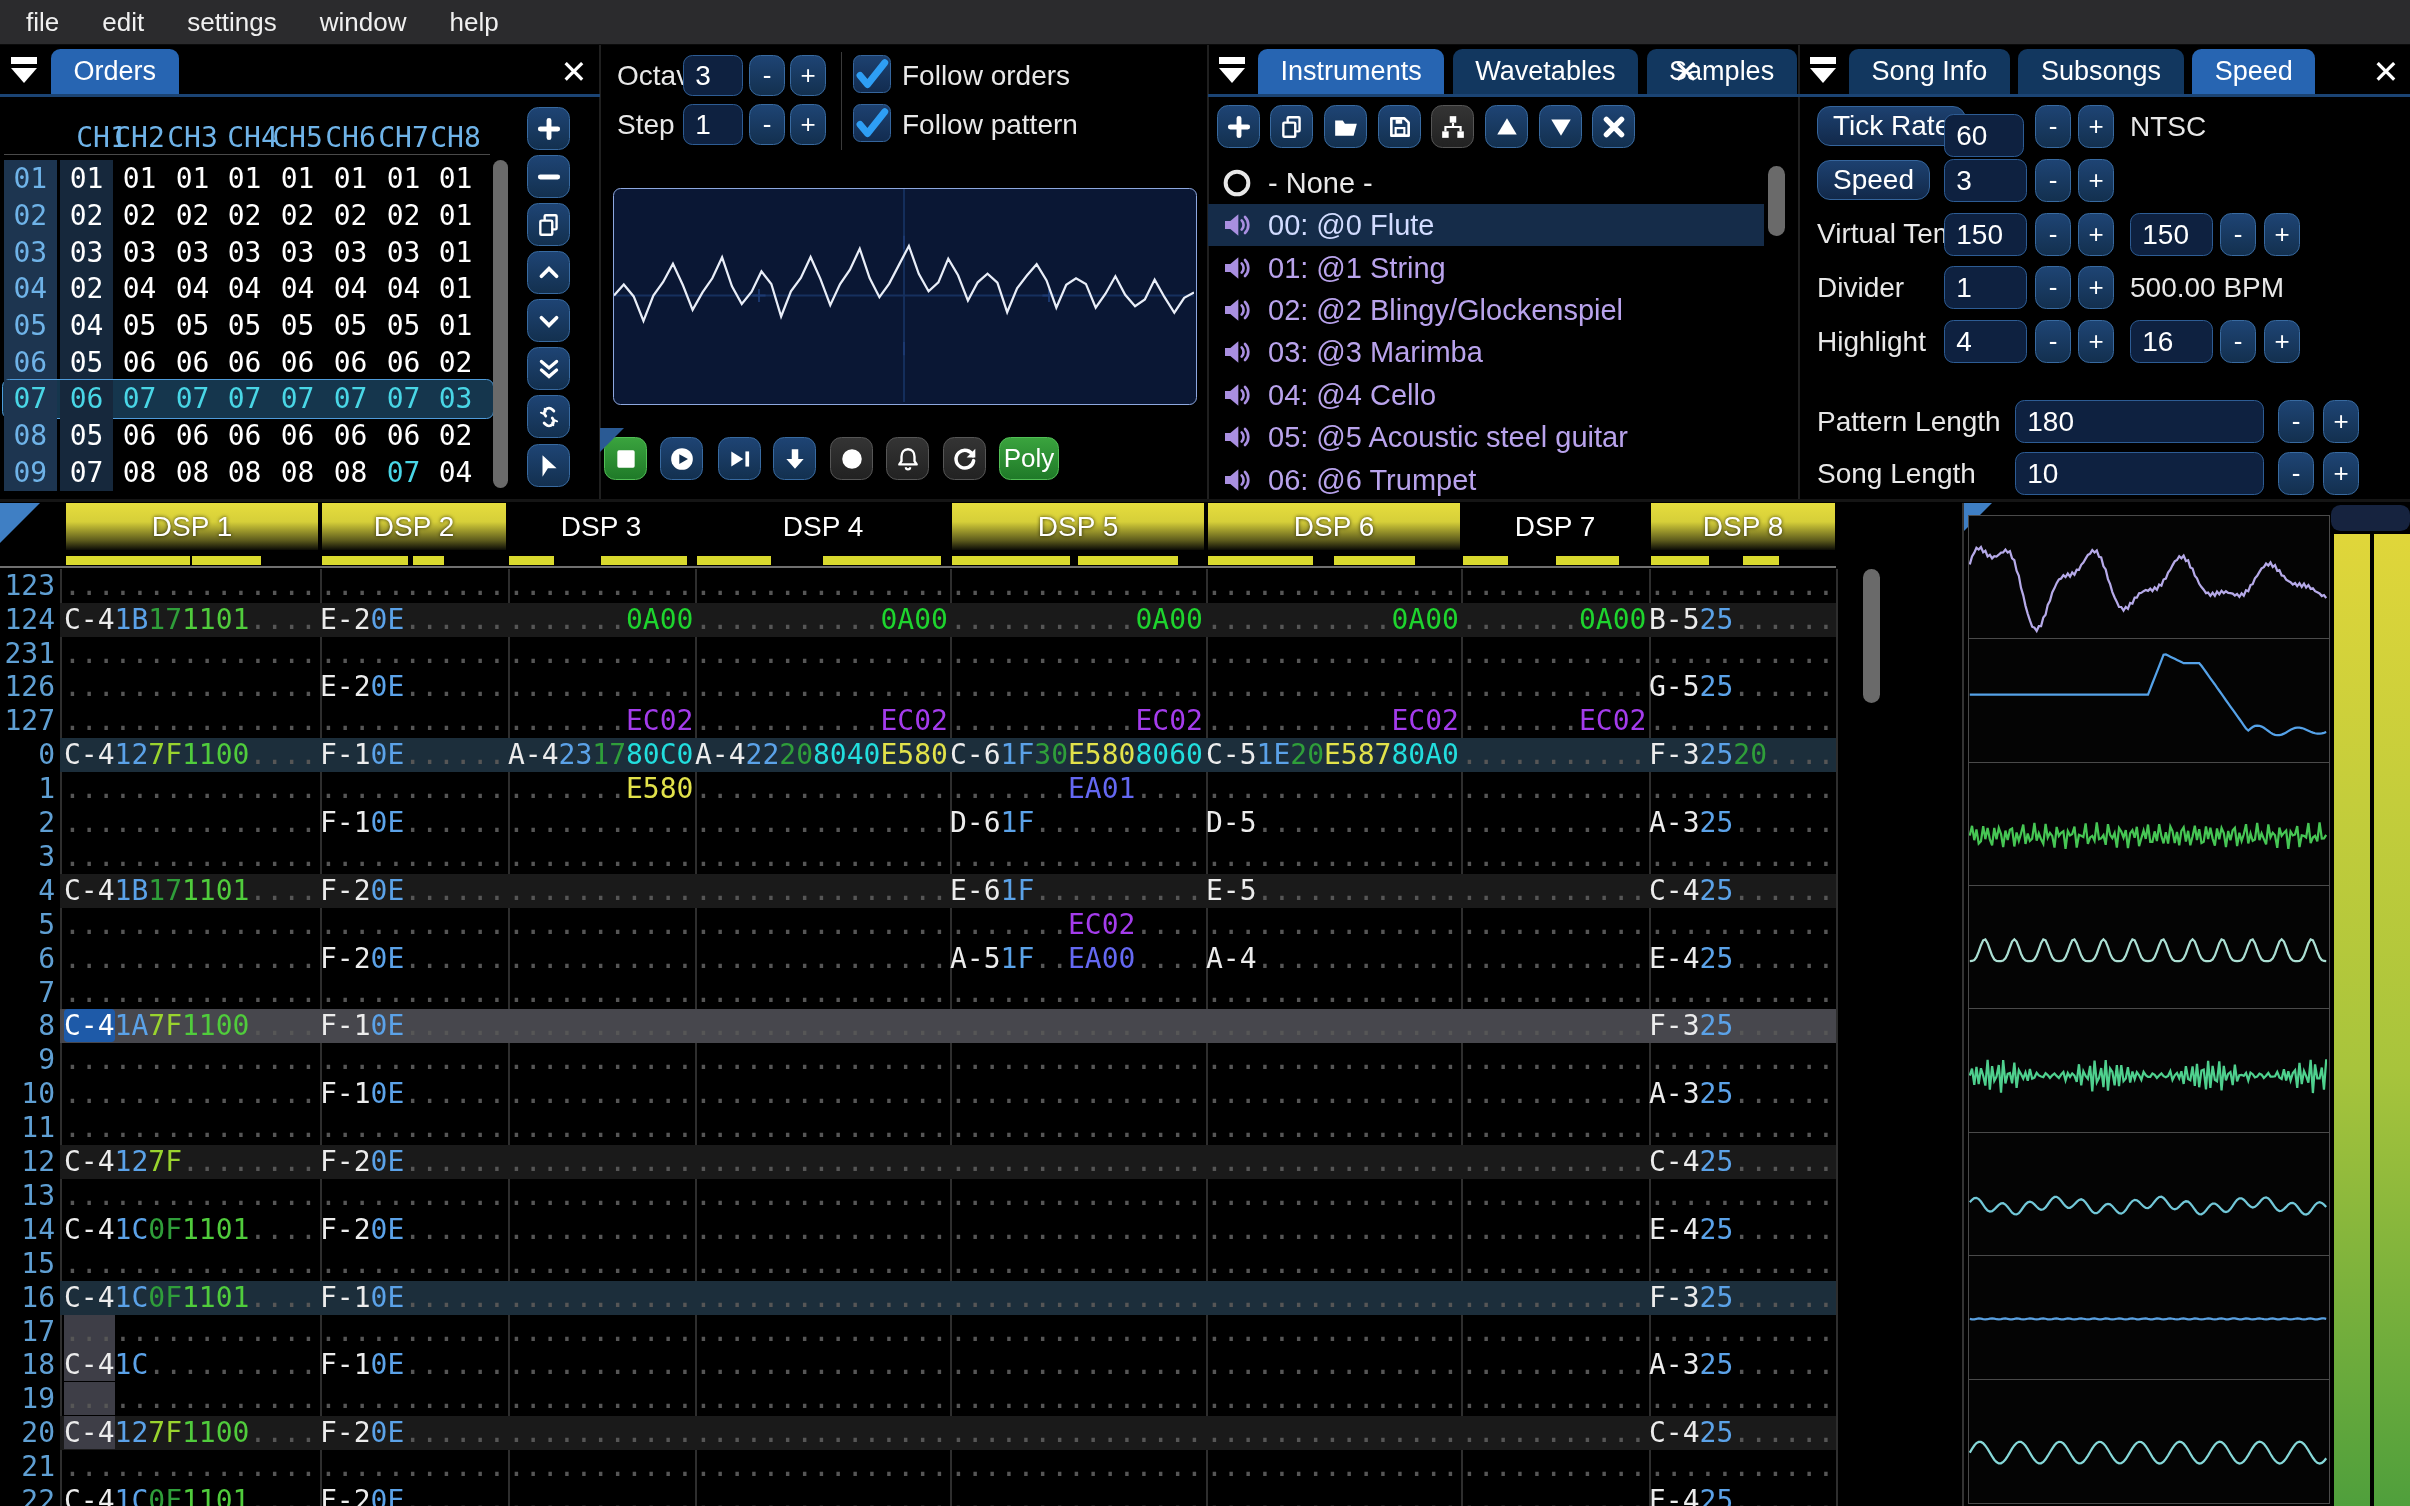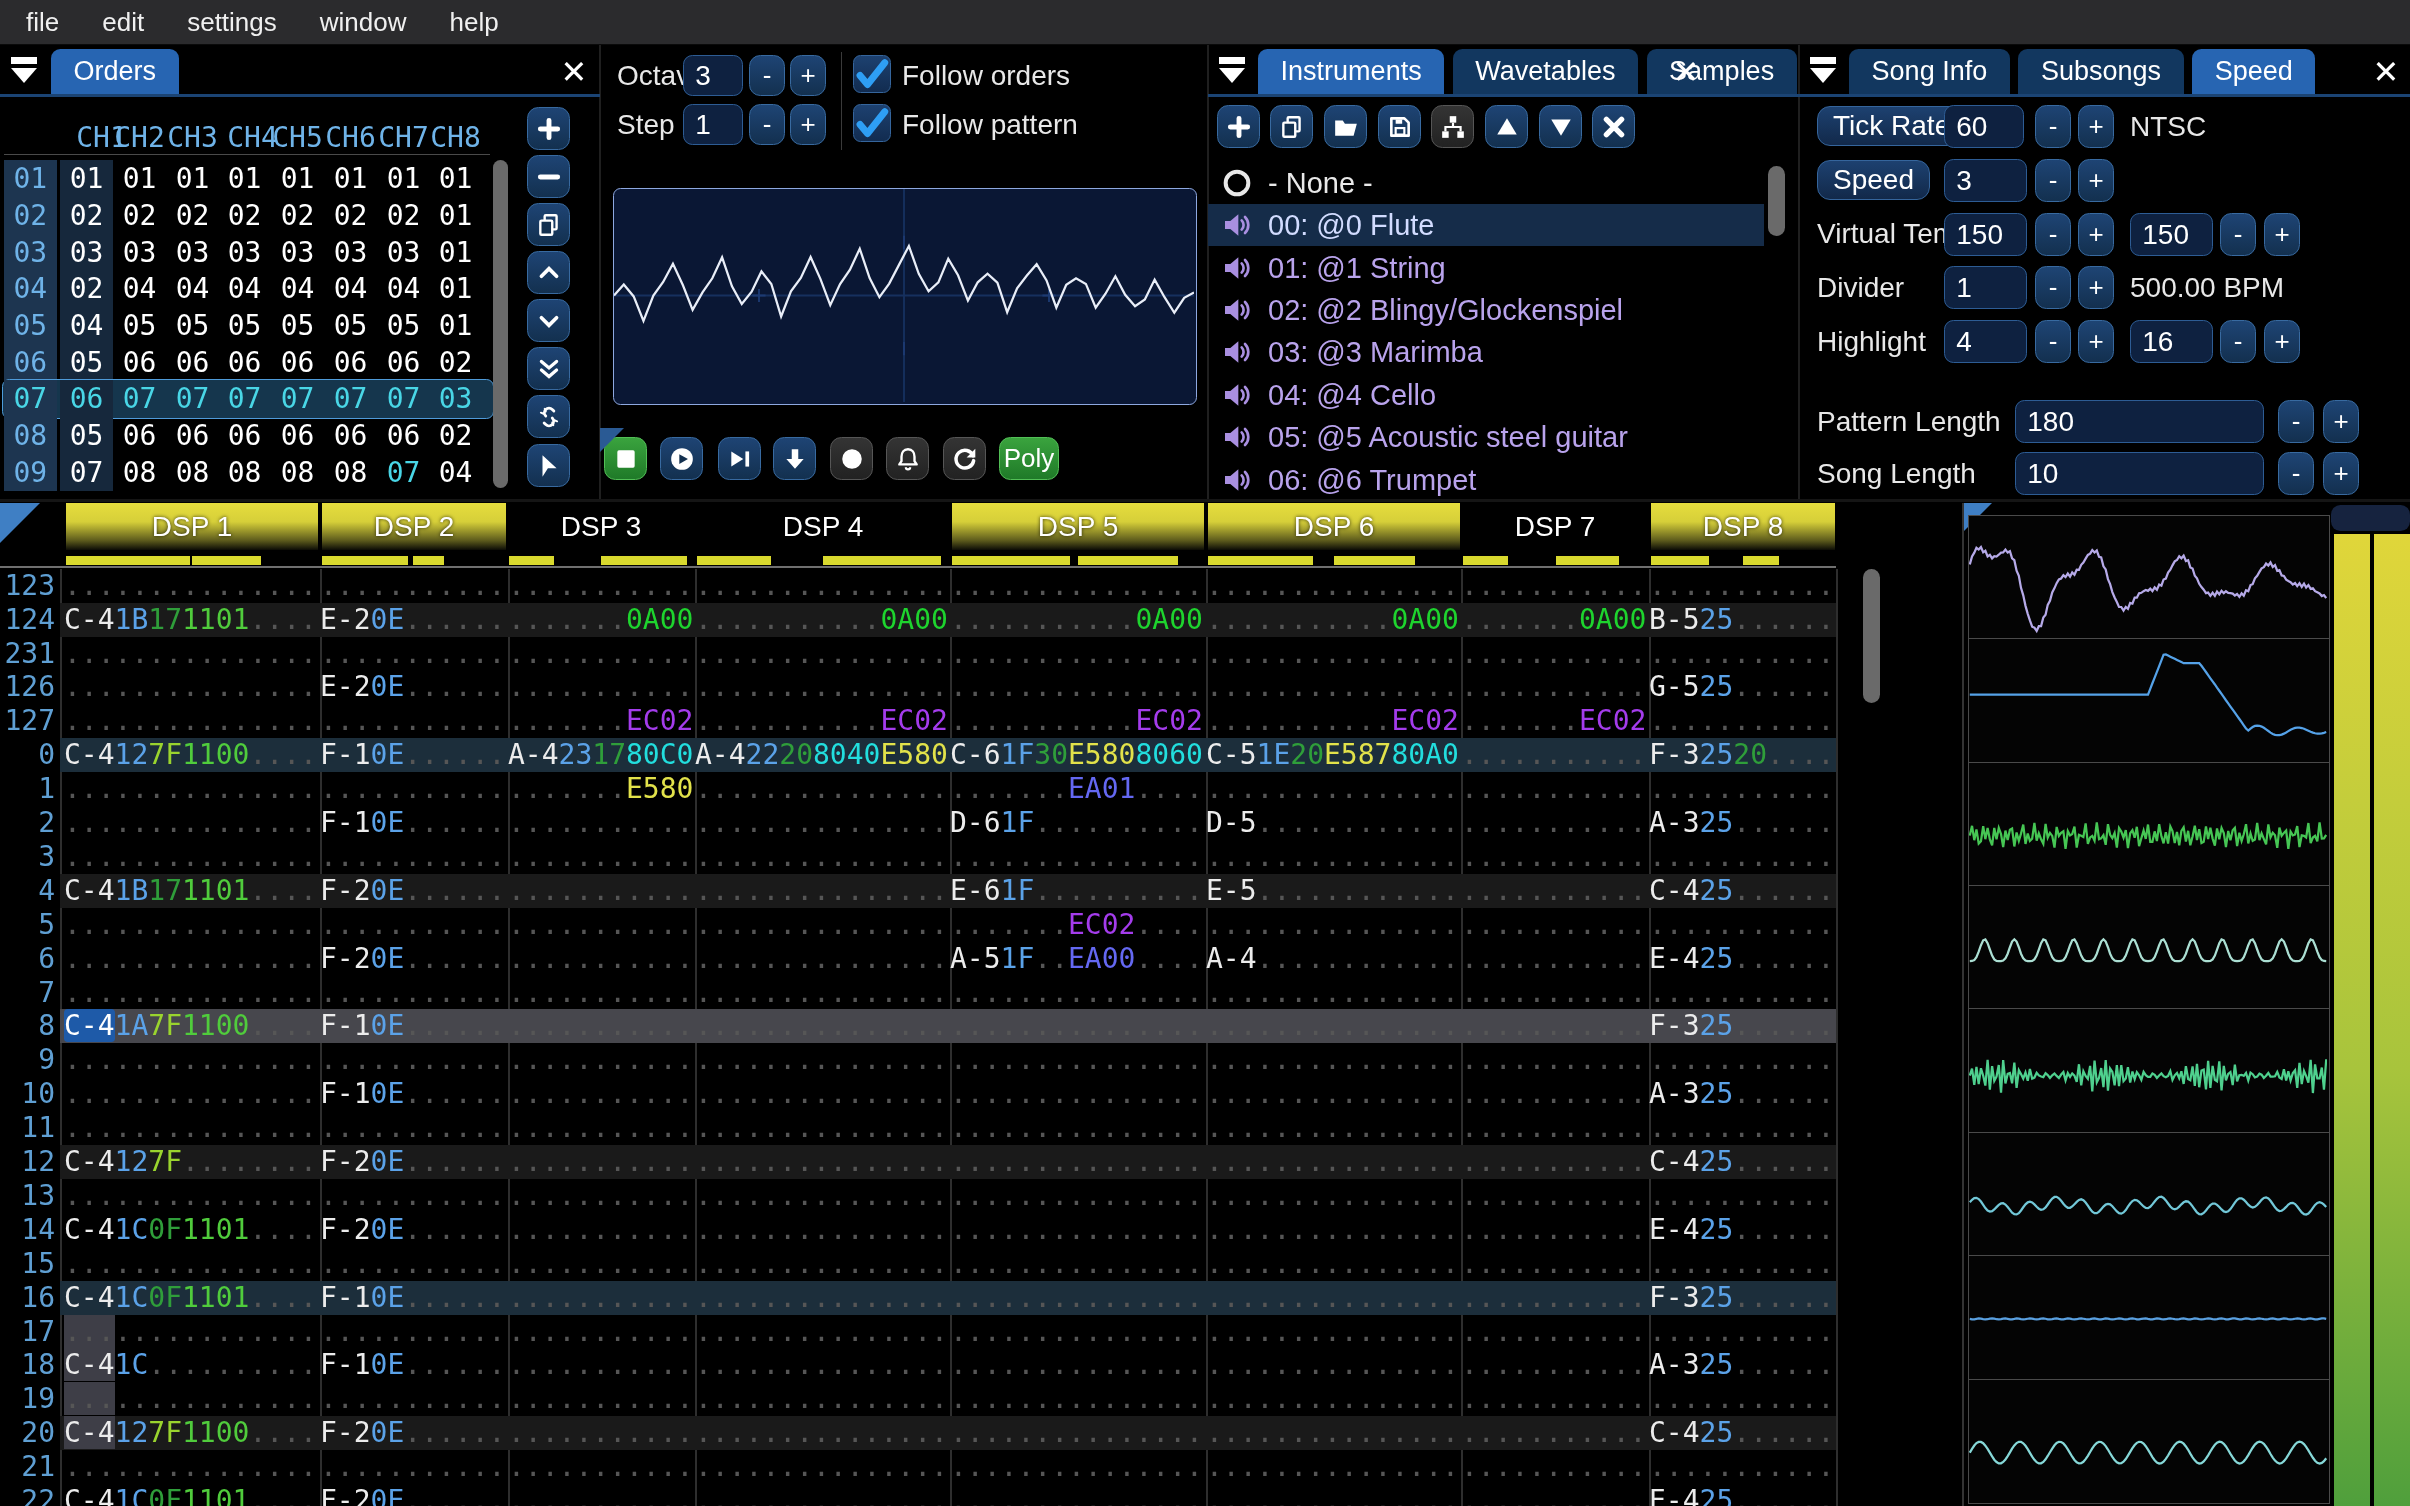--- a/index.html
+++ b/index.html
@@ -429,21 +429,21 @@
         <div class="tab">Song Info</div>
         <div class="tab">Subsongs</div>
         <div class="tab active">Speed</div>
       </div>
       <div class="panelicon" style="left:1806px;top:52px">
         <div class="bar"></div>
         <div class="tri"></div>
       </div>
       <div class="closex" style="left:2369px;top:55px">✕</div>
       <span class="pill" style="left:1817px;top:106px">Tick Rate</span>
-      <div class="valbox" style="left:1944px;top:105px;width:80px;height:43px">60</div>
+      <div class="valbox" style="left:1944px;top:114px;width:80px;height:43px">60</div>
       <div class="btn " style="left:2035px;top:105px;width:36px;height:43px">
         <span class="t">-</span>
       </div>
       <div class="btn " style="left:2078px;top:105px;width:36px;height:43px">
         <span class="t">+</span>
       </div>
       <span class="lbl" style="left:2130px;top:111px">NTSC</span>
       <span class="pill" style="left:1817px;top:160px">Speed</span>
       <div class="valbox" style="left:1944px;top:159px;width:83px;height:43px">3</div>
       <div class="btn " style="left:2035px;top:159px;width:36px;height:43px">

